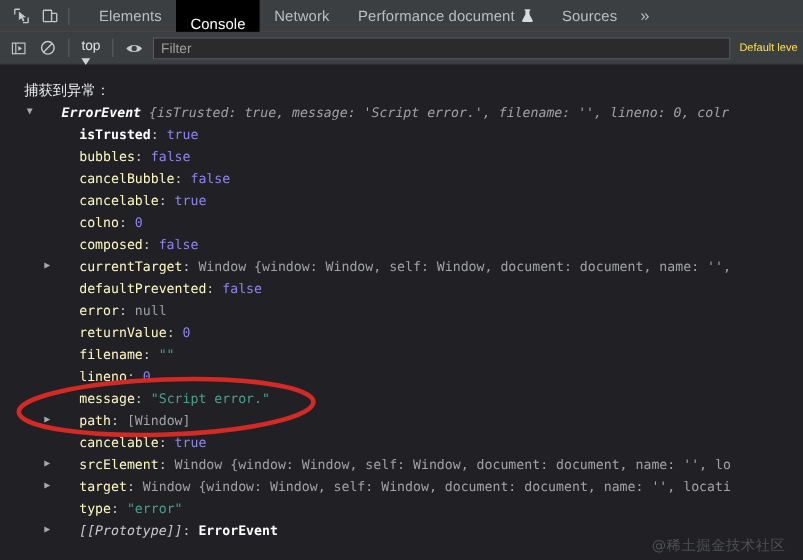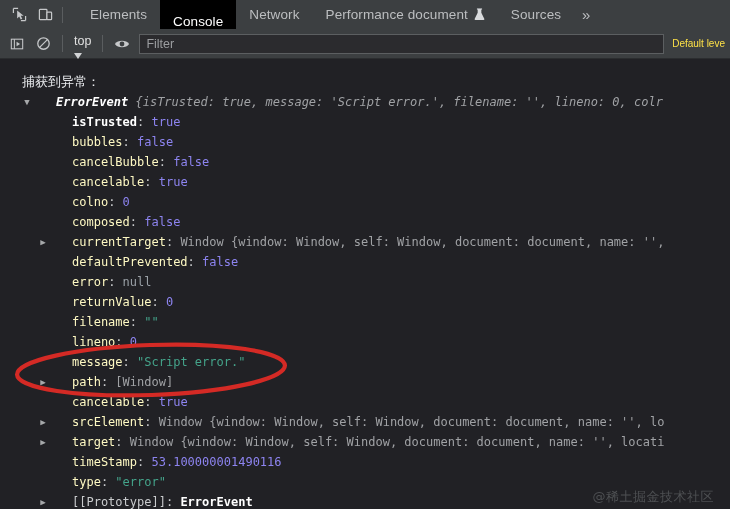--- a/index.html
+++ b/index.html
@@ -191,21 +191,21 @@
   .pv  { color: #a0a2a5; font-style: italic; }
 
   .key   { color: #fef9c3; }
   .keyb  { color: #ffffff; font-weight: bold; }
   .punct { color: #c9cbcd; }
   .bool  { color: #8d84f0; }
   .num   { color: #8d84f0; }
   .str   { color: #44a38a; }
   .nul   { color: #9aa0a6; }
   .obj   { color: #a0a2a5; }
-  .proto { color: #c9cbcd; }
+  .proto { color: #c9cbcd; font-style: italic; }
   .protov{ color: #ffffff; font-weight: bold; }
 
   
   .annot {
     position: absolute;
     left: 0; top: 0;
     width: 730px; height: 449px;
     pointer-events: none;
   }
 
@@ -323,21 +323,20 @@
         <div class="row"><span class="ind2"><span class="key">defaultPrevented</span><span class="punct">: </span><span class="bool">false</span></span></div>
         <div class="row"><span class="ind2"><span class="key">error</span><span class="punct">: </span><span class="nul">null</span></span></div>
         <div class="row"><span class="ind2"><span class="key">returnValue</span><span class="punct">: </span><span class="num">0</span></span></div>
         <div class="row"><span class="ind2"><span class="key">filename</span><span class="punct">: </span><span class="str">""</span></span></div>
         <div class="row"><span class="ind2"><span class="key">lineno</span><span class="punct">: </span><span class="num">0</span></span></div>
         <div class="row"><span class="ind2"><span class="key">message</span><span class="punct">: </span><span class="str">"Script error."</span></span></div>
         <div class="row"><span class="arrow right">▶</span><span class="ind2"><span class="key">path</span><span class="punct">: </span><span class="obj">[Window]</span></span></div>
         <div class="row"><span class="ind2"><span class="key">cancelable</span><span class="punct">: </span><span class="bool">true</span></span></div>
         <div class="row"><span class="arrow right">▶</span><span class="ind2"><span class="key">srcElement</span><span class="punct">: </span><span class="obj">Window {window: Window, self: Window, document: document, name: '', lo</span></span></div>
         <div class="row"><span class="arrow right">▶</span><span class="ind2"><span class="key">target</span><span class="punct">: </span><span class="obj">Window {window: Window, self: Window, document: document, name: '', locati</span></span></div>
-        <div class="row"><span class="ind2"><span class="key">timeStamp</span><span class="punct">: </span><span class="num">53.100000001490116</span></span></div>
         <div class="row"><span class="ind2"><span class="key">type</span><span class="punct">: </span><span class="str">"error"</span></span></div>
         <div class="row"><span class="arrow right">▶</span><span class="ind2"><span class="proto">[[Prototype]]</span><span class="punct">: </span><span class="protov">ErrorEvent</span></span></div>
       </div>
 
     <svg class="annot" viewBox="0 0 730 449" preserveAspectRatio="none">
       <ellipse cx="151" cy="298" rx="134" ry="25" transform="rotate(-2 151 298)" fill="none" stroke="#d42a25" stroke-width="4.2" stroke-linecap="round"></ellipse>
     </svg>
 
     <div class="watermark">@稀土掘金技术社区</div>
   </div>

